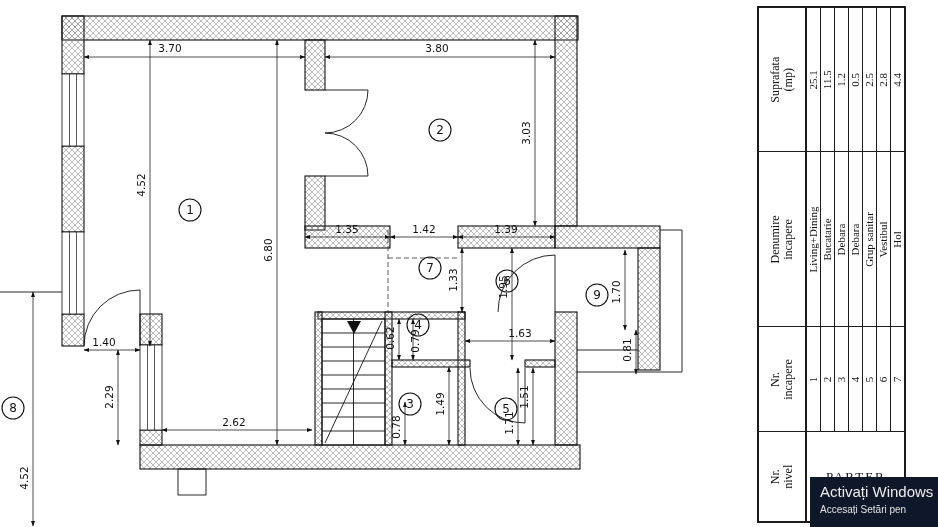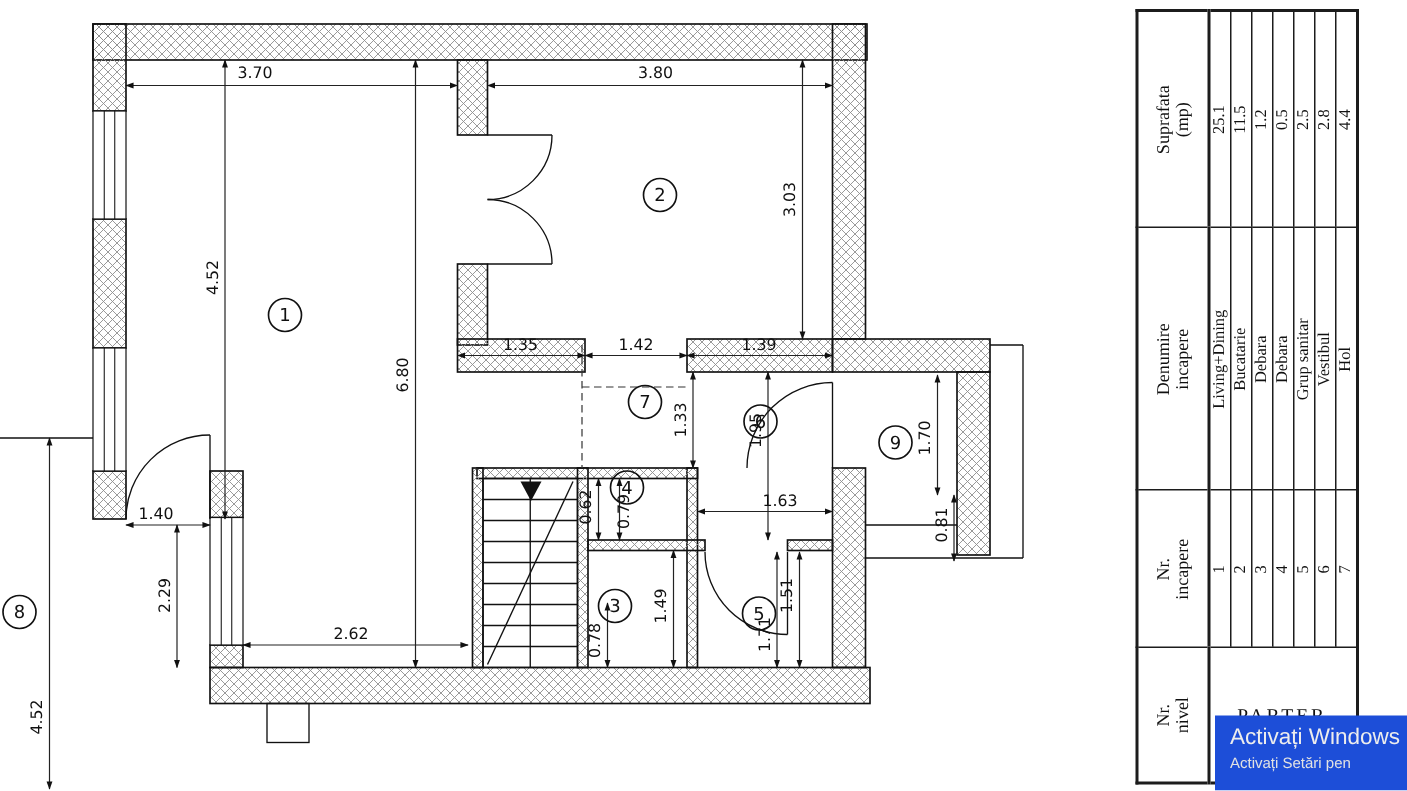--- a/index.html
+++ b/index.html
@@ -21,21 +21,21 @@
   .tablewrap{position:absolute;left:757px;top:8px;width:150px;height:519px}
   .rot{width:515px;transform-origin:0 0;transform:translateY(515px) rotate(-90deg)}
   table{border-collapse:collapse;width:515px;table-layout:fixed;border:2px solid #1c1c1c}
   td{border:1px solid #1c1c1c;text-align:center;vertical-align:middle;padding:0;
      font-family:"Liberation Serif",serif;font-size:11px;line-height:1.05;color:#111;overflow:hidden}
   tr.hdr td{height:46px;font-size:12px;border-bottom:2px solid #1c1c1c}
   tr.hdr span{display:inline-block}
   tr.r td{height:13px}
   .parter{display:inline-block;transform:rotate(90deg);font-size:13px;letter-spacing:2px}
   
-  .wm{position:absolute;left:810px;top:477px;width:128px;height:50px;background:#1d4ed8;
+  .wm{position:absolute;left:810px;top:477px;width:128px;height:50px;background:#0f172a;
       overflow:hidden;padding:6px 0 0 10px;box-sizing:border-box}
   .wm1{font:15px "Liberation Sans",sans-serif;color:#ededed;white-space:nowrap}
   .wm2{font:10px "Liberation Sans",sans-serif;color:#e2e2e2;white-space:nowrap;margin-top:4px}
 </style>
 </head>
 <body>
 
 <svg class="plan" width="755" height="527" viewBox="0 0 755 527">
   <defs>
     <pattern id="hatch" width="6" height="6" patternUnits="userSpaceOnUse">
@@ -250,14 +250,14 @@
             <td>Hol</td>
             <td>4.4</td>
           </tr>
     </tbody>
       </table>
   </div>
 </div>
 
 <div class="wm">
   <div class="wm1">Activați Windows</div>
-  <div class="wm2">Activați Setări pen</div>
+  <div class="wm2">Accesați Setări pen</div>
 </div>
 
 </body></html>

